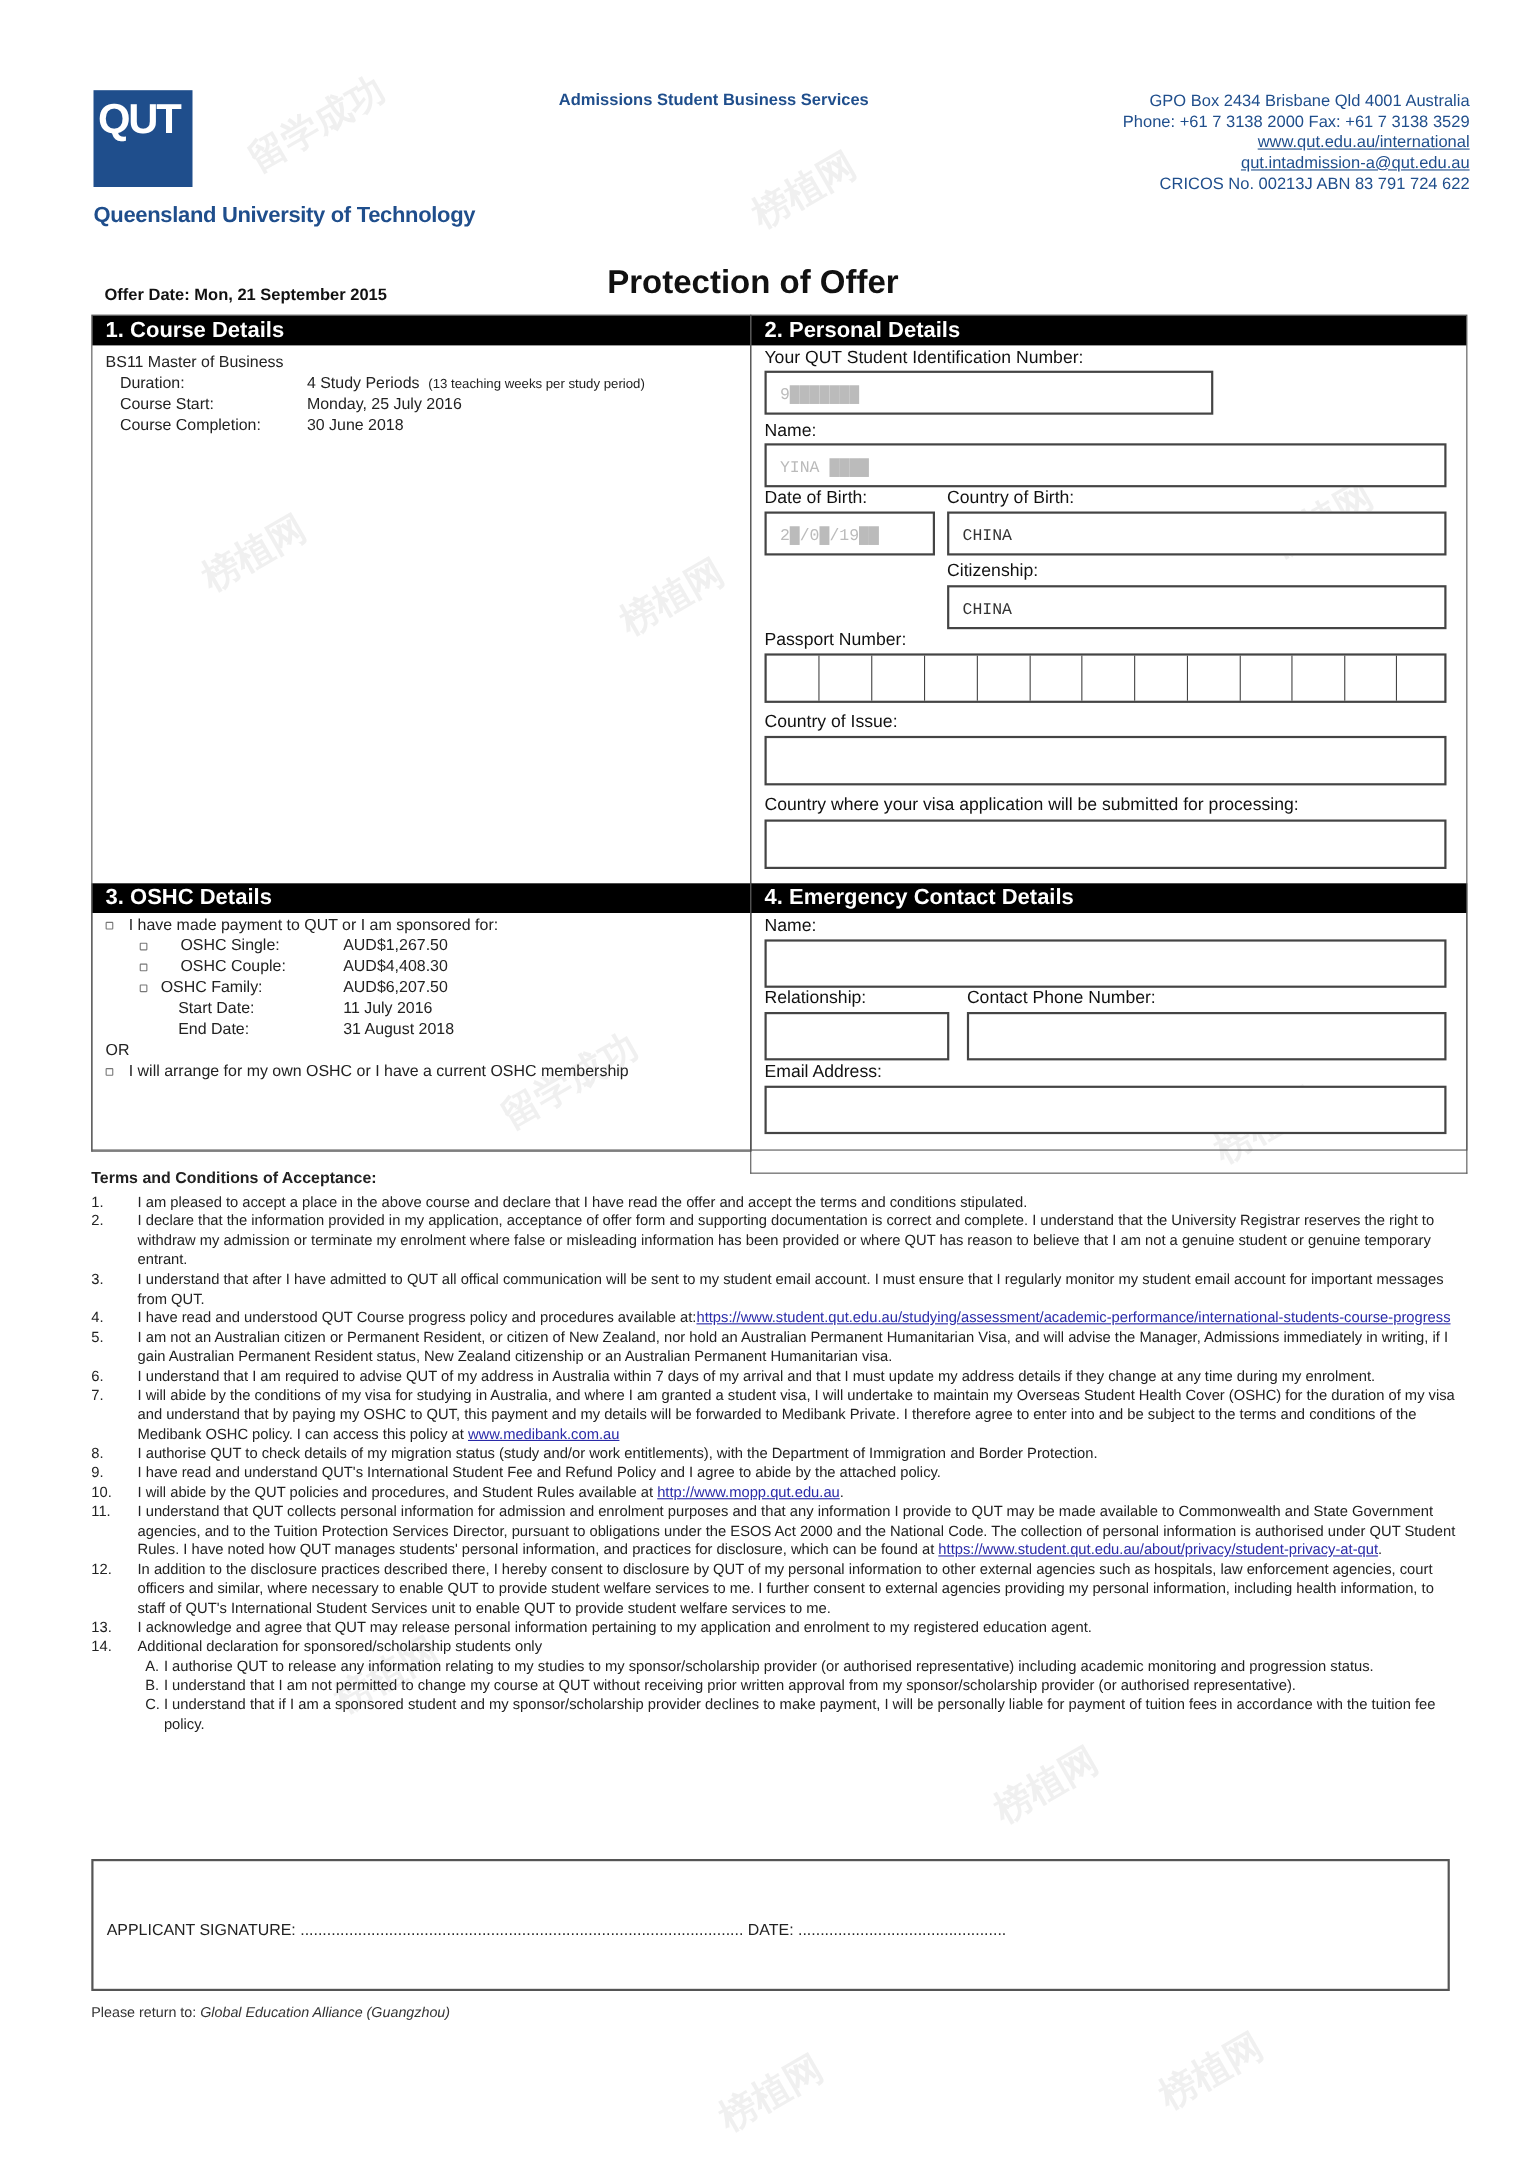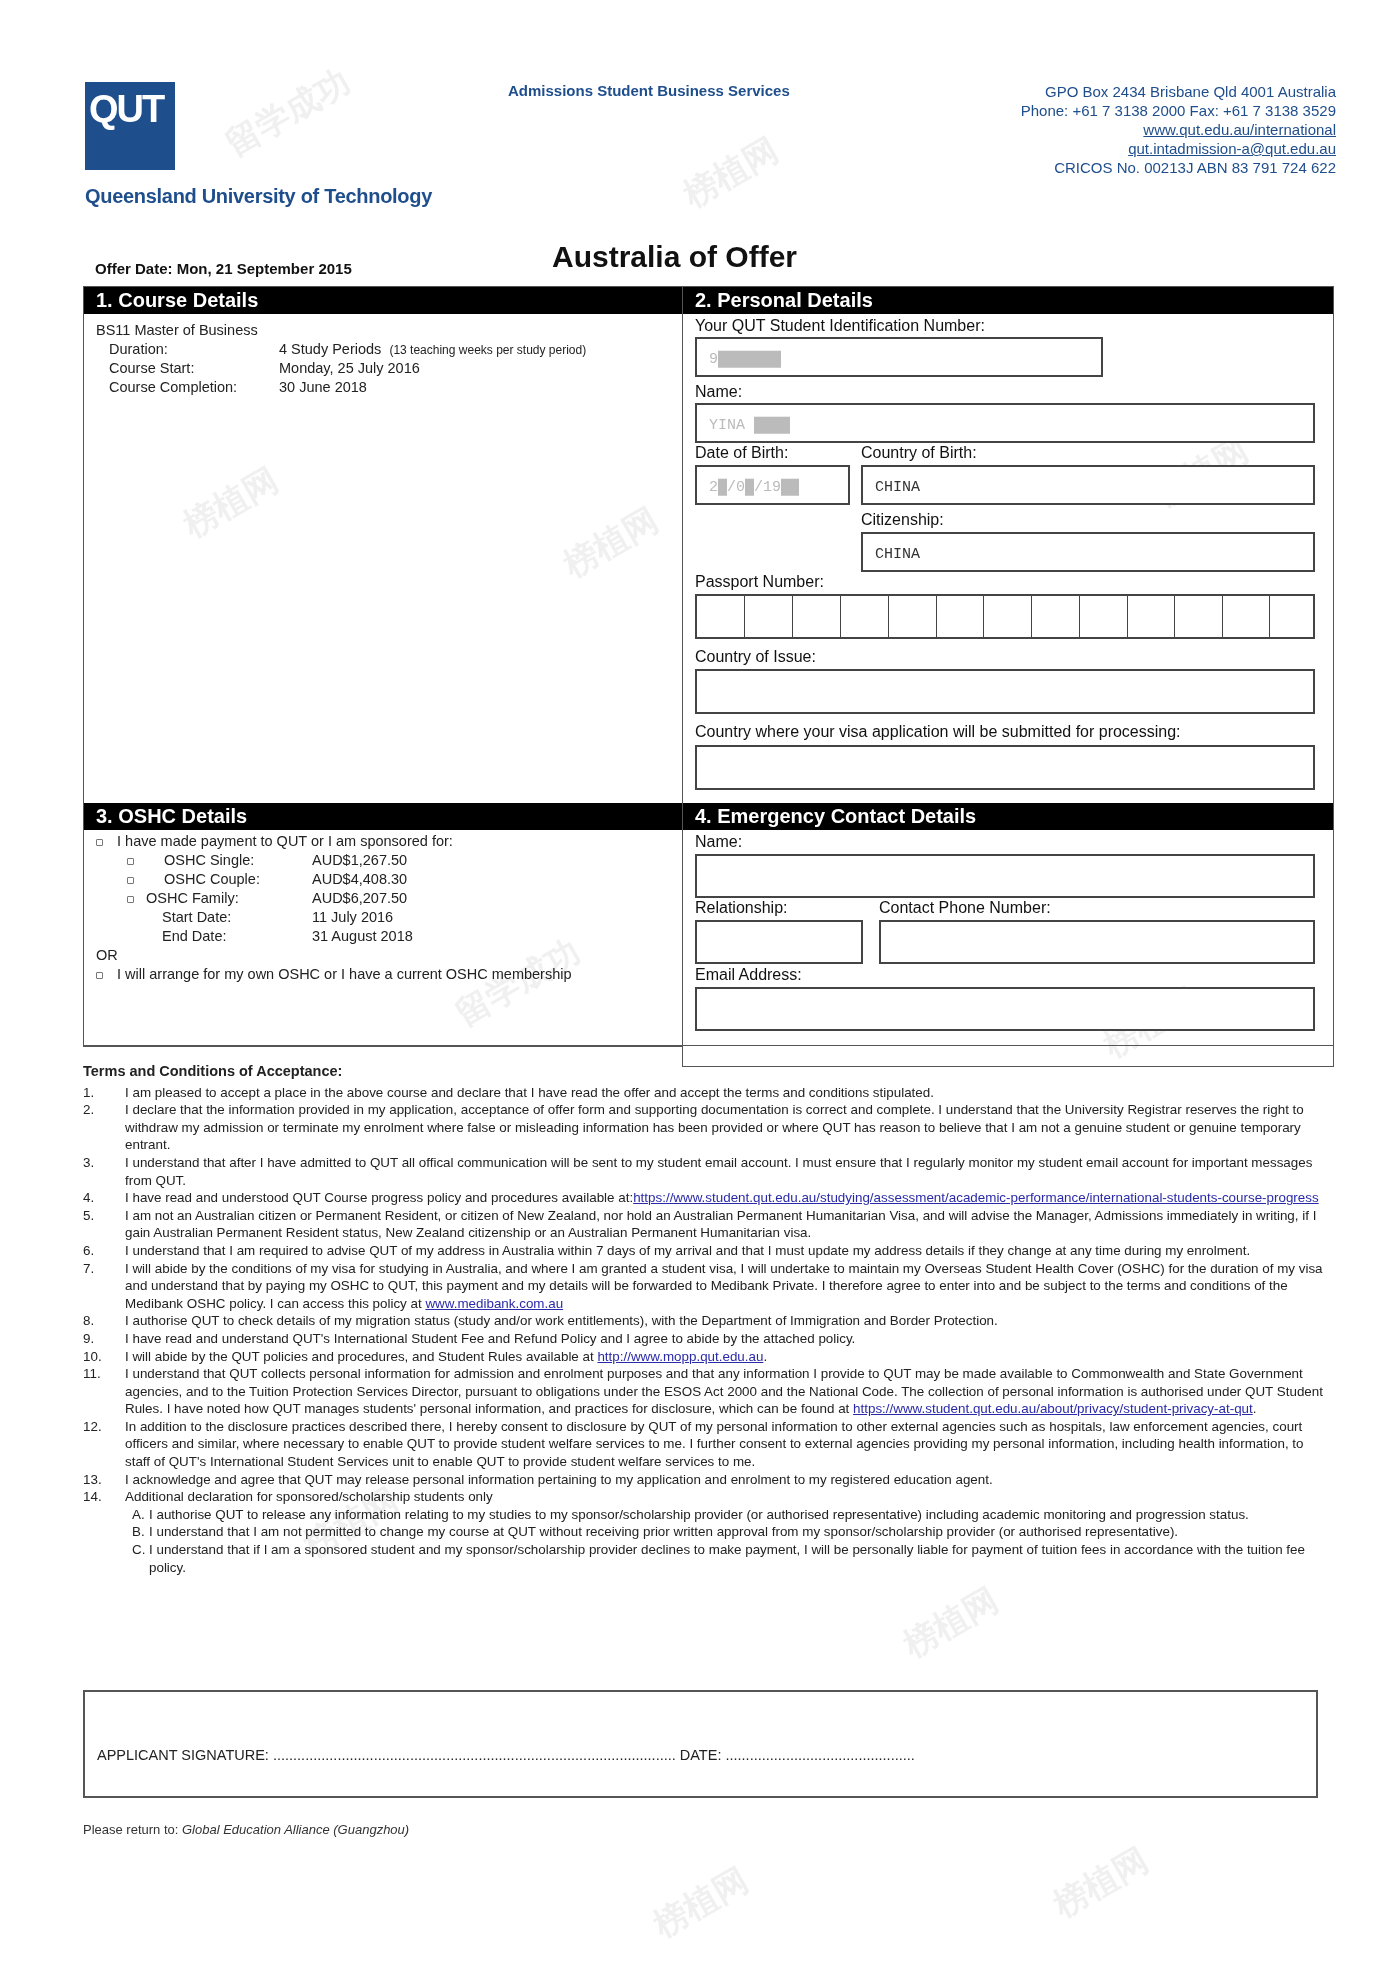--- a/index.html
+++ b/index.html
@@ -35,21 +35,21 @@
   
   .terms { left: 83px; top: 1063px; width: 1240px; font-size: 13.4px; line-height: 17.6px; color: #222; }
   .terms-title { font-weight: bold; font-size: 14.5px; margin-bottom: 3px; }
   .term { display: flex; }
   .term .num { width: 42px; flex: none; }
   .term .txt { flex: 1; }
   .sub { display: flex; padding-left: 49px; }
   .sub .num { width: 17px; flex: none; }
   .lnk { color: #2a2aa8; text-decoration: underline; }
 
-  .sig-box { left: 83px; top: 1690px; width: 1235px; height: 108px; border: 2px solid #555; }
+  .sig-box { left: 83px; top: 1690px; width: 1235px; height: 120px; border: 2px solid #555; }
   .sig-text { left: 12px; top: 55px; font-size: 14.5px; color: #222; }
   .return-note { left: 83px; top: 1822px; font-size: 13px; color: #333; }
   .return-note i { font-style: italic; }
 
   .wm { position: absolute; color: rgba(150,150,150,0.14); font-size: 34px; font-weight: bold; transform: rotate(-30deg); pointer-events: none; }
 </style>
 </head>
 <body>
 
 <div class="wm" style="left:220px;top:90px;">留学成功</div>
@@ -69,21 +69,21 @@
 <div class="abs dept">Admissions Student Business Services</div>
 <div class="abs contact">
   <div>GPO Box 2434 Brisbane Qld 4001 Australia</div>
   <div>Phone: +61 7 3138 2000 Fax: +61 7  3138 3529</div>
   <div class="link">www.qut.edu.au/international</div>
   <div class="link">qut.intadmission-a@qut.edu.au</div>
   <div>CRICOS No. 00213J  ABN 83 791 724 622</div>
 </div>
 
 <div class="abs offer-date">Offer Date: Mon, 21 September 2015</div>
-<div class="abs doc-title">Australia of Offer</div>
+<div class="abs doc-title">Protection of Offer</div>
 
 <div class="abs sec" style="left:83px;top:286px;width:600px;height:760px;">
   <div class="sec-head" style="left:0;top:0;width:598px;">1. Course Details</div>
   <div class="plain" style="left:12px;top:35px;">BS11 Master of Business</div>
   <div class="plain" style="left:25px;top:54px;">Duration:</div>
   <div class="plain" style="left:195px;top:54px;">
     <span>4 Study Periods</span>
     <span style="font-size:12px;margin-left:4px;">(13 teaching weeks per study period)</span>
   </div>
   <div class="plain" style="left:25px;top:73px;">Course Start:</div>

